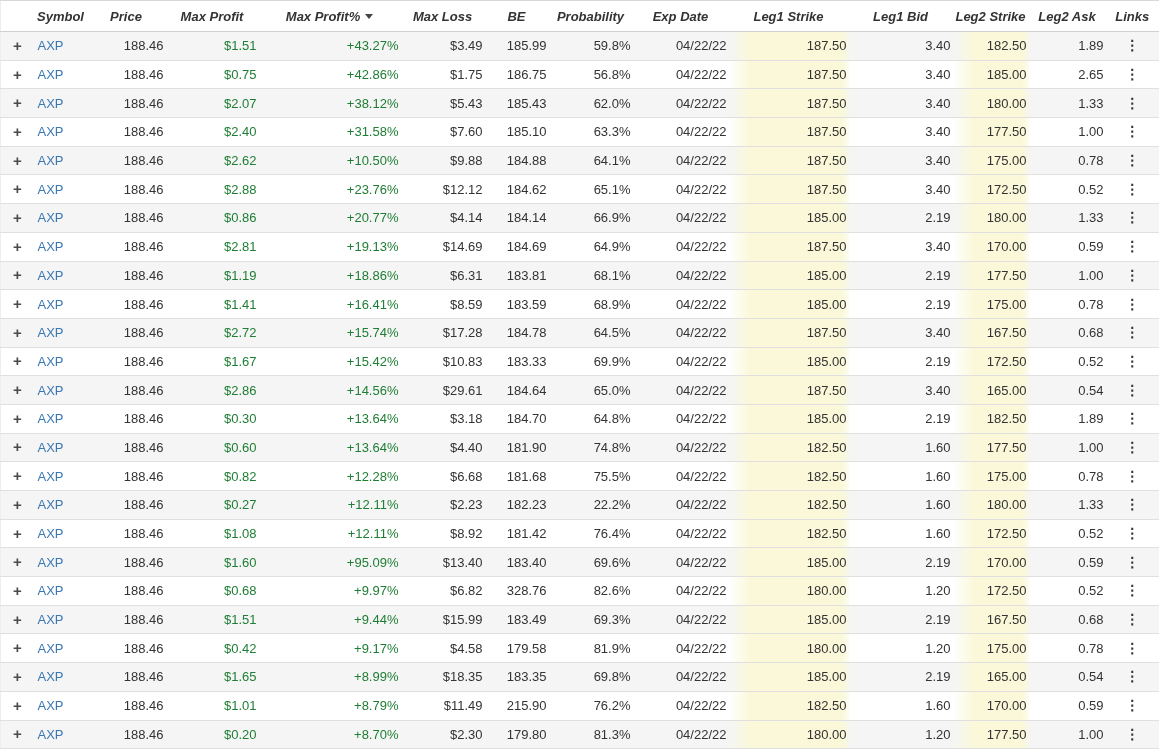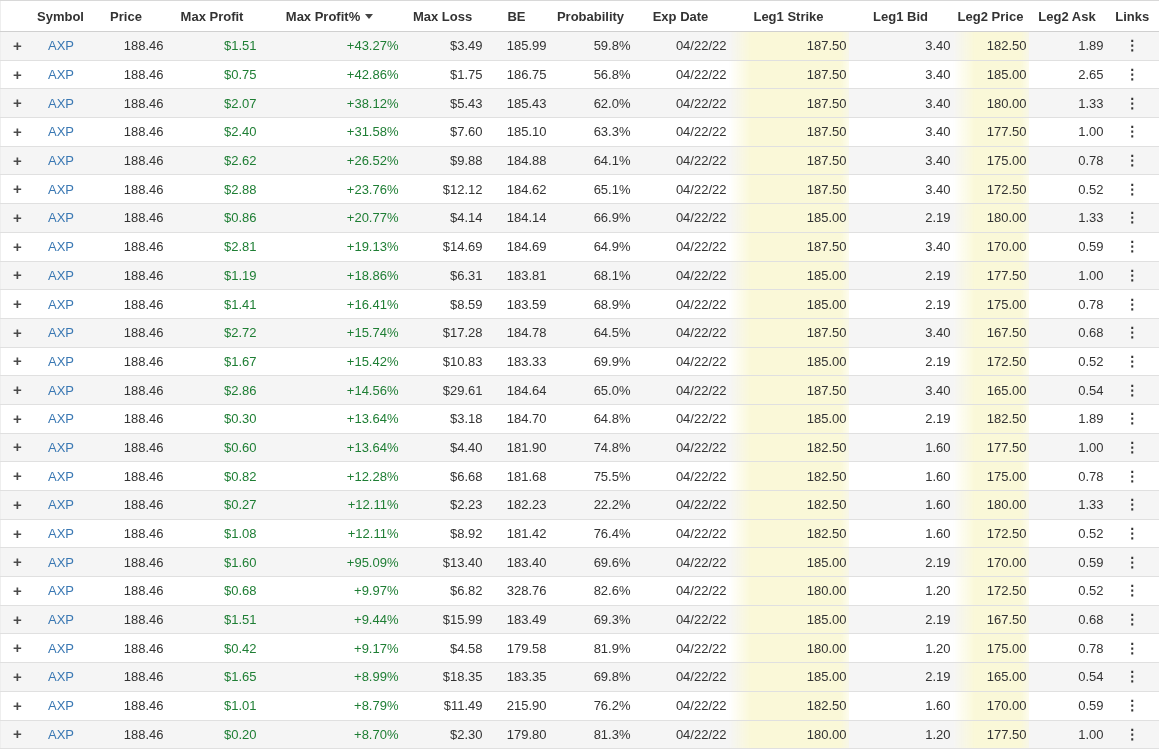--- a/index.html
+++ b/index.html
@@ -11,27 +11,27 @@
         font-size:13px;}
   
   .col-expand{width:34px}.col-symbol{width:52px}.col-price{width:79px}
   .col-max_profit{width:93px}.col-max_profit_pct{width:142px}.col-max_loss{width:84px}
   .col-be{width:64px}.col-probability{width:84px}.col-exp_date{width:96px}
   .col-leg1_strike{width:120px}.col-leg1_bid{width:104px}.col-leg2_strike{width:76px}
   .col-leg2_ask{width:77px}.col-links{width:54px}
 
   thead th{height:30px;font-weight:700;text-align:center;color:var(--header-text,#333);
            border-bottom:1px solid #d0d0d0;padding:0 2px;white-space:nowrap;cursor:pointer;
-           background:#fff;font-size:13px;}
+           background:#fff;font-size:13px;font-style:italic;}
   tbody td{height:27.7px;border-bottom:1px solid var(--row-border,#e0e0e0);
            padding:0 2px 0 0;text-align:right;white-space:nowrap;vertical-align:middle;}
   tbody tr:nth-child(odd){background:var(--stripe-gray,#f5f5f5);}
 
   td.col-expand{text-align:left;padding-left:12px;}
-  td.col-symbol{text-align:center;padding-left:3px;}
+  td.col-symbol{text-align:left;padding-left:3px;}
   td.col-links{text-align:center;padding:0;}
 
   .plus{font-weight:700;font-size:15px;color:var(--icon-dark,#4a4a4a);cursor:pointer;line-height:1;}
   .sym{color:var(--link-blue,#3a78b3);text-decoration:none;cursor:pointer;}
   .green{color:var(--profit-green,#1e7e34);}
   .kebab{font-weight:700;font-size:14px;color:#333;cursor:pointer;line-height:1;}
   .sort-arrow{display:inline-block;width:0;height:0;margin-left:5px;vertical-align:2px;
               border-left:4px solid transparent;border-right:4px solid transparent;
               border-top:5px solid #444;}
   td.hl{background:linear-gradient(90deg,
@@ -67,21 +67,21 @@
           <th class="col-symbol"><span>Symbol</span></th>
           <th class="col-price"><span>Price</span></th>
           <th class="col-max_profit"><span>Max Profit</span></th>
           <th class="col-max_profit_pct"><span>Max Profit%</span><span class="sort-arrow"></span></th>
           <th class="col-max_loss"><span>Max Loss</span></th>
           <th class="col-be"><span>BE</span></th>
           <th class="col-probability"><span>Probability</span></th>
           <th class="col-exp_date"><span>Exp Date</span></th>
           <th class="col-leg1_strike"><span>Leg1 Strike</span></th>
           <th class="col-leg1_bid"><span>Leg1 Bid</span></th>
-          <th class="col-leg2_strike"><span>Leg2 Price</span></th>
+          <th class="col-leg2_strike"><span>Leg2 Strike</span></th>
           <th class="col-leg2_ask"><span>Leg2 Ask</span></th>
           <th class="col-links"><span>Links</span></th>
         </tr>
     </thead>
     <tbody>
         <tr>
           <td class="col-expand"><span class="plus">+</span></td>
           <td class="col-symbol"><a href="#" class="sym">AXP</a></td>
           <td class="col-price">188.46</td>
           <td class="col-max_profit green">$1.51</td>
@@ -142,21 +142,21 @@
           <td class="col-leg1_bid">3.40</td>
           <td class="col-leg2_strike hl">177.50</td>
           <td class="col-leg2_ask">1.00</td>
           <td class="col-links"><span class="kebab">⋮</span></td>
         </tr>
         <tr>
           <td class="col-expand"><span class="plus">+</span></td>
           <td class="col-symbol"><a href="#" class="sym">AXP</a></td>
           <td class="col-price">188.46</td>
           <td class="col-max_profit green">$2.62</td>
-          <td class="col-max_profit_pct green">+26.52%</td>
+          <td class="col-max_profit_pct green">+10.50%</td>
           <td class="col-max_loss">$9.88</td>
           <td class="col-be">184.88</td>
           <td class="col-probability">64.1%</td>
           <td class="col-exp_date">04/22/22</td>
           <td class="col-leg1_strike hl">187.50</td>
           <td class="col-leg1_bid">3.40</td>
           <td class="col-leg2_strike hl">175.00</td>
           <td class="col-leg2_ask">0.78</td>
           <td class="col-links"><span class="kebab">⋮</span></td>
         </tr>

